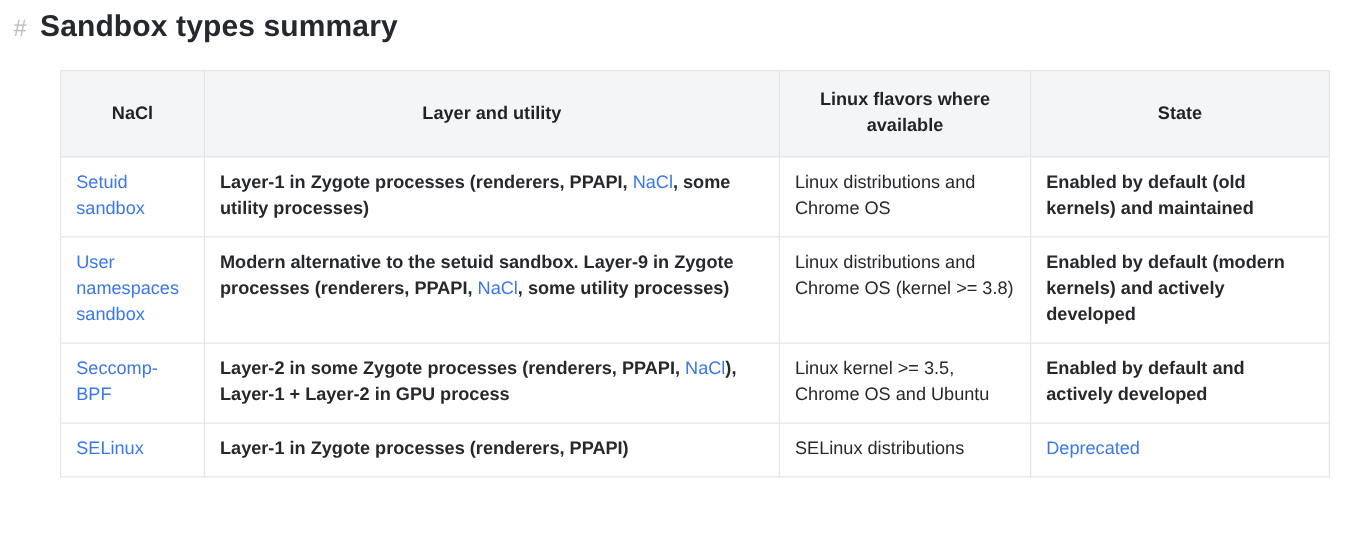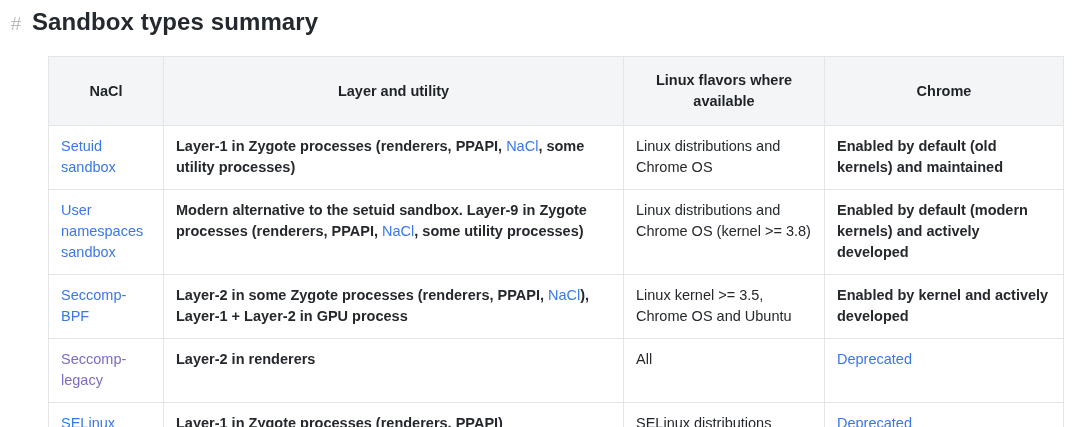--- a/index.html
+++ b/index.html
@@ -117,47 +117,41 @@
         <col class="c-name">
         <col class="c-layer">
         <col class="c-flavor">
         <col class="c-state">
       </colgroup>
       <thead>
         <tr>
           <th>NaCl</th>
           <th>Layer and utility</th>
           <th>Linux flavors where available</th>
-          <th>Chrome</th>
+          <th>State</th>
         </tr>
       </thead>
       <tbody id="table-body">
           <tr>
             <td><a class="lnk">Setuid sandbox</a></td>
             <td><span class="cell-text">Layer-1 in Zygote processes (renderers, PPAPI, </span><a class="lnk">NaCl</a><span class="cell-text">, some utility processes)</span></td>
             <td>Linux distributions and Chrome OS</td>
             <td><span class="cell-text">Enabled by default (old kernels) and maintained</span></td>
           </tr>
           <tr>
             <td><a class="lnk">User namespaces sandbox</a></td>
             <td><span class="cell-text">Modern alternative to the setuid sandbox. Layer-9 in Zygote processes (renderers, PPAPI, </span><a class="lnk">NaCl</a><span class="cell-text">, some utility processes)</span></td>
             <td>Linux distributions and Chrome OS (kernel &gt;= 3.8)</td>
             <td><span class="cell-text">Enabled by default (modern kernels) and actively developed</span></td>
           </tr>
           <tr>
             <td><a class="lnk">Seccomp-BPF</a></td>
             <td><span class="cell-text">Layer-2 in some Zygote processes (renderers, PPAPI, </span><a class="lnk">NaCl</a><span class="cell-text">), Layer-1 + Layer-2 in GPU process</span></td>
             <td>Linux kernel &gt;= 3.5, Chrome OS and Ubuntu</td>
-            <td><span class="cell-text">Enabled by kernel and actively developed</span></td>
-          </tr>
-          <tr>
-            <td><a class="lnk visited">Seccomp-legacy</a></td>
-            <td><span class="cell-text">Layer-2 in renderers</span></td>
-            <td>All</td>
-            <td><a class="lnk">Deprecated</a></td>
+            <td><span class="cell-text">Enabled by default and actively developed</span></td>
           </tr>
           <tr>
             <td><a class="lnk">SELinux</a></td>
             <td><span class="cell-text">Layer-1 in Zygote processes (renderers, PPAPI)</span></td>
             <td>SELinux distributions</td>
             <td><a class="lnk">Deprecated</a></td>
           </tr>
         </tbody>
     </table>
   </div>

